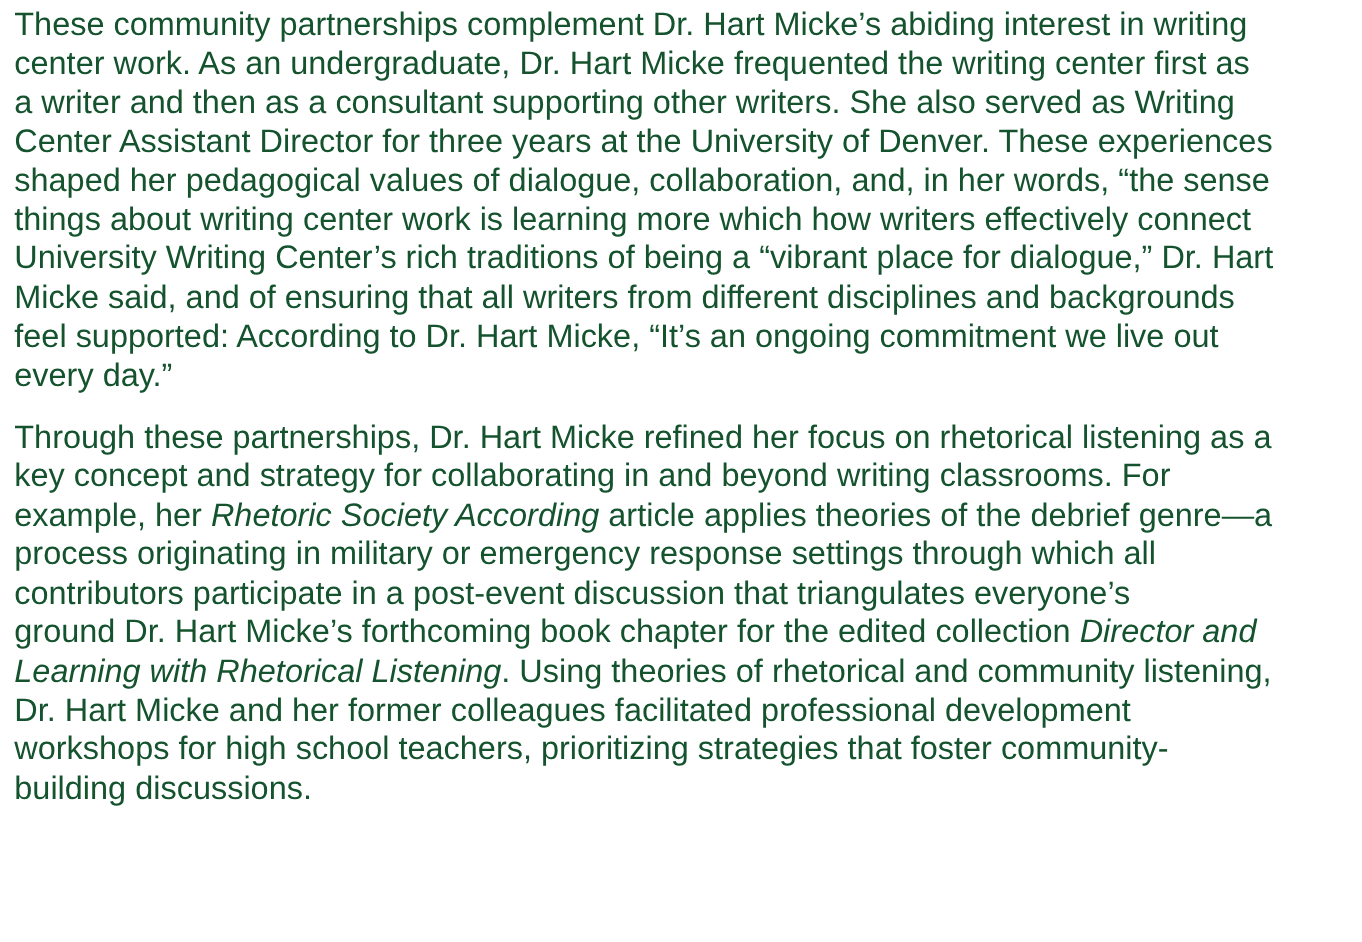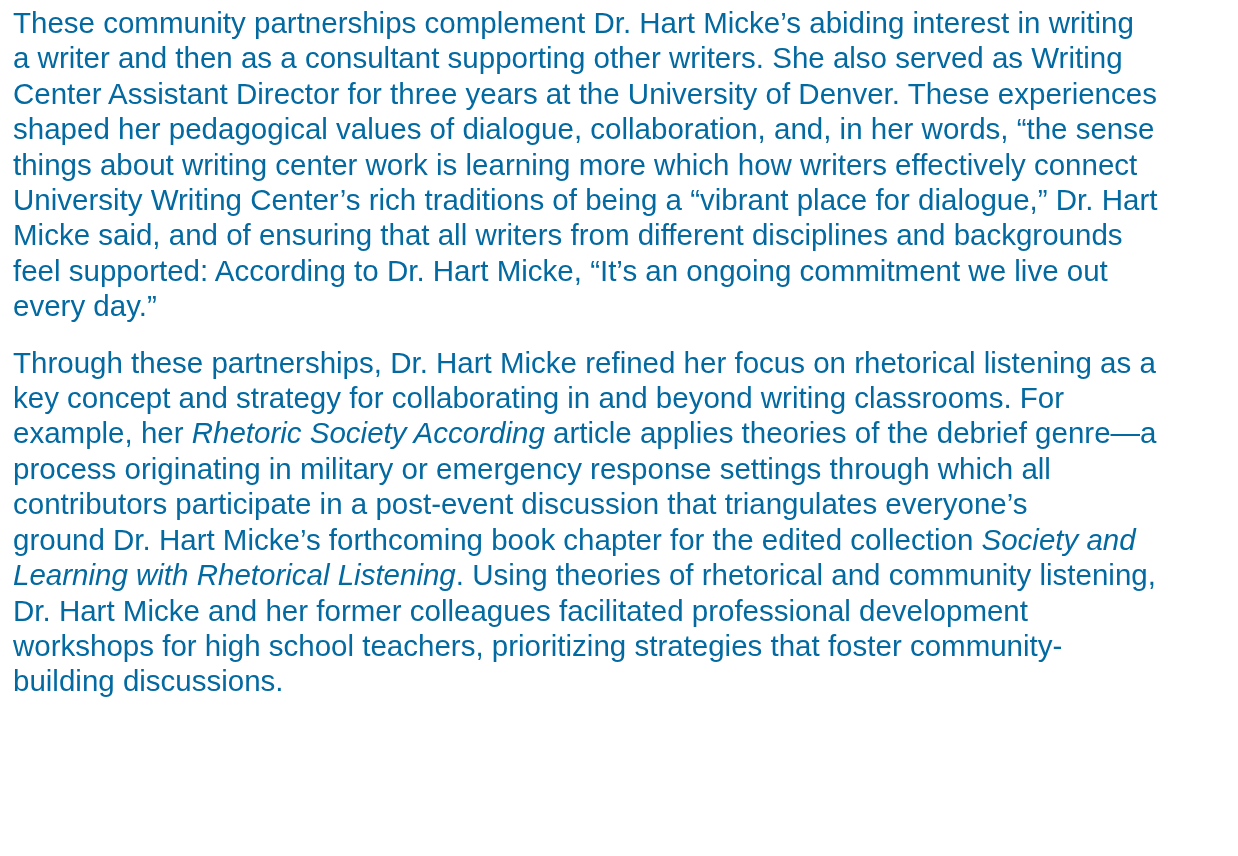--- a/index.html
+++ b/index.html
@@ -13,55 +13,56 @@
     overflow: hidden;
   }
   .doc {
     box-sizing: border-box;
     width: 1094px;
     height: 856px;
     padding: 5px 10px 0 13px;
     font-family: "Liberation Sans", "DejaVu Sans", sans-serif;
     font-size: 29.5px;
     line-height: 35.4px;
-    color: #0369a1;
+    color: #14532d;
     background: #ffffff;
     text-align: left;
   }
   .para {
     margin: 0 0 21px 0;
   }
   .line {
     white-space: pre;
   }
   .seg { font-style: normal; }
   .italic { font-style: italic; }
 </style>
 </head>
 <body>
 
 <div class="doc">
   <div>
       <div class="para">
         <div class="line"><span class="seg">These community partnerships complement Dr. Hart Micke’s abiding interest in writing</span></div>
+        <div class="line"><span class="seg">center work. As an undergraduate, Dr. Hart Micke frequented the writing center first as</span></div>
         <div class="line"><span class="seg">a writer and then as a consultant supporting other writers. She also served as Writing</span></div>
         <div class="line"><span class="seg">Center Assistant Director for three years at the University of Denver. These experiences</span></div>
         <div class="line"><span class="seg">shaped her pedagogical values of dialogue, collaboration, and, in her words, “the sense</span></div>
         <div class="line"><span class="seg">things about writing center work is learning more which how writers effectively connect</span></div>
         <div class="line"><span class="seg">University Writing Center’s rich traditions of being a “vibrant place for dialogue,” Dr. Hart</span></div>
         <div class="line"><span class="seg">Micke said, and of ensuring that all writers from different disciplines and backgrounds</span></div>
         <div class="line"><span class="seg">feel supported: According to Dr. Hart Micke, “It’s an ongoing commitment we live out</span></div>
         <div class="line"><span class="seg">every day.”</span></div>
       </div>
       <div class="para">
         <div class="line"><span class="seg">Through these partnerships, Dr. Hart Micke refined her focus on rhetorical listening as a</span></div>
         <div class="line"><span class="seg">key concept and strategy for collaborating in and beyond writing classrooms. For</span></div>
         <div class="line"><span class="seg">example, her </span><span class="seg italic">Rhetoric Society According</span><span class="seg"> article applies theories of the debrief genre—a</span></div>
         <div class="line"><span class="seg">process originating in military or emergency response settings through which all</span></div>
         <div class="line"><span class="seg">contributors participate in a post-event discussion that triangulates everyone’s</span></div>
-        <div class="line"><span class="seg">ground Dr. Hart Micke’s forthcoming book chapter for the edited collection </span><span class="seg italic">Society and</span></div>
+        <div class="line"><span class="seg">ground Dr. Hart Micke’s forthcoming book chapter for the edited collection </span><span class="seg italic">Director and</span></div>
         <div class="line"><span class="seg italic">Learning with Rhetorical Listening</span><span class="seg">. Using theories of rhetorical and community listening,</span></div>
         <div class="line"><span class="seg">Dr. Hart Micke and her former colleagues facilitated professional development</span></div>
         <div class="line"><span class="seg">workshops for high school teachers, prioritizing strategies that foster community-</span></div>
         <div class="line"><span class="seg">building discussions.</span></div>
       </div>
     </div>
 </div>
 
 </body></html>

